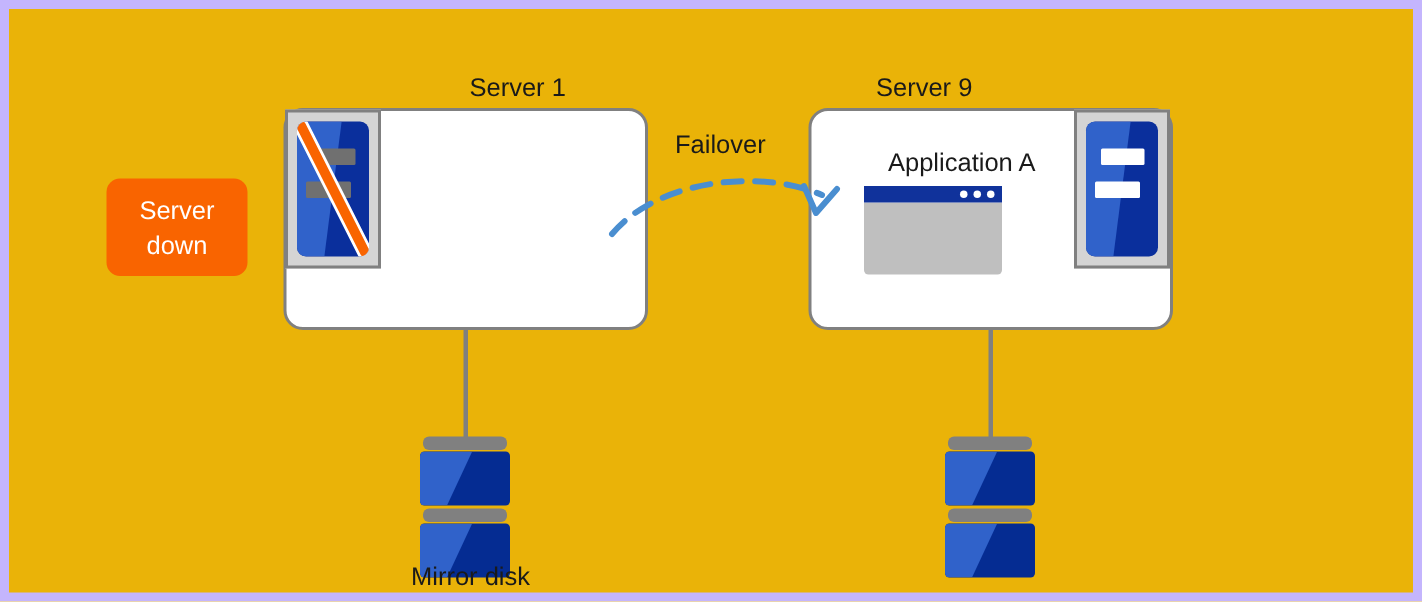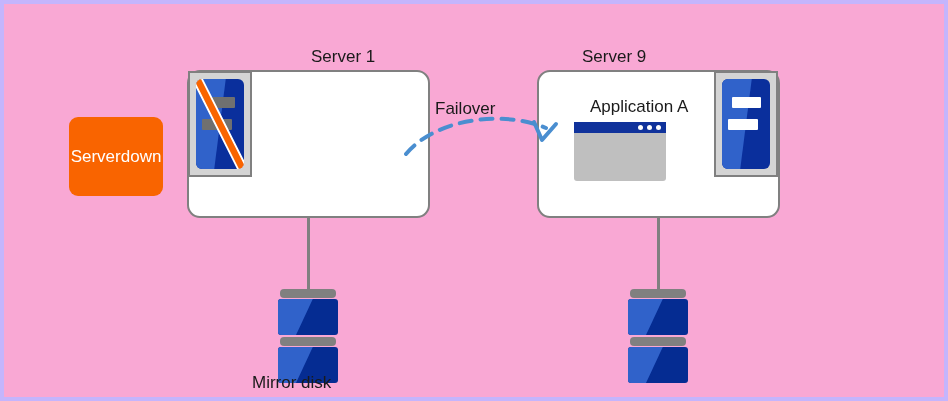--- a/index.html
+++ b/index.html
@@ -7,49 +7,49 @@
     padding: 0;
     background: #ffffff;
   }
   body {
     font-family: "Liberation Sans", sans-serif;
   }
   #canvas {
     position: relative;
     width: 948px;
     height: 401px;
-    background: #f9a8d4;
+    background: #eab308;
     box-sizing: border-box;
-    border: 4px solid #c4b5fd;
+    border: 6px solid #c4b5fd;
     overflow: hidden;
   }
   .abs { position: absolute; }
 
   
   .label {
     color: #1a1a1a;
     font-size: 17px;
     line-height: 1;
     white-space: nowrap;
     font-family: "Liberation Sans", sans-serif;
   }
   #server1-title { left: 307px; top: 44px; }
   #server2-title { left: 578px; top: 44px; }
-  #failover-label { left: 431px; top: 82px; margin-top: 14px; }
+  #failover-label { left: 444px; top: 82px; }
   #app-a-label { left: 552px; top: 94px; margin-left: 34px; }
-  #mirror-disk-label { left: 248px; top: 370px; }
+  #mirror-disk-label { left: 268px; top: 370px; }
 
   
   #server-down-badge {
     left: 65px; top: 113px;
-    width: 94px; height: 79px;
+    width: 94px; height: 65px;
     background: #f96400;
     border-radius: 9px;
     display: flex;
-    flex-direction: row;
+    flex-direction: column;
     align-items: center;
     justify-content: center;
     color: #ffffff;
     font-size: 17px;
     line-height: 23px;
     text-align: center;
   }
 
   
   .server-box {

